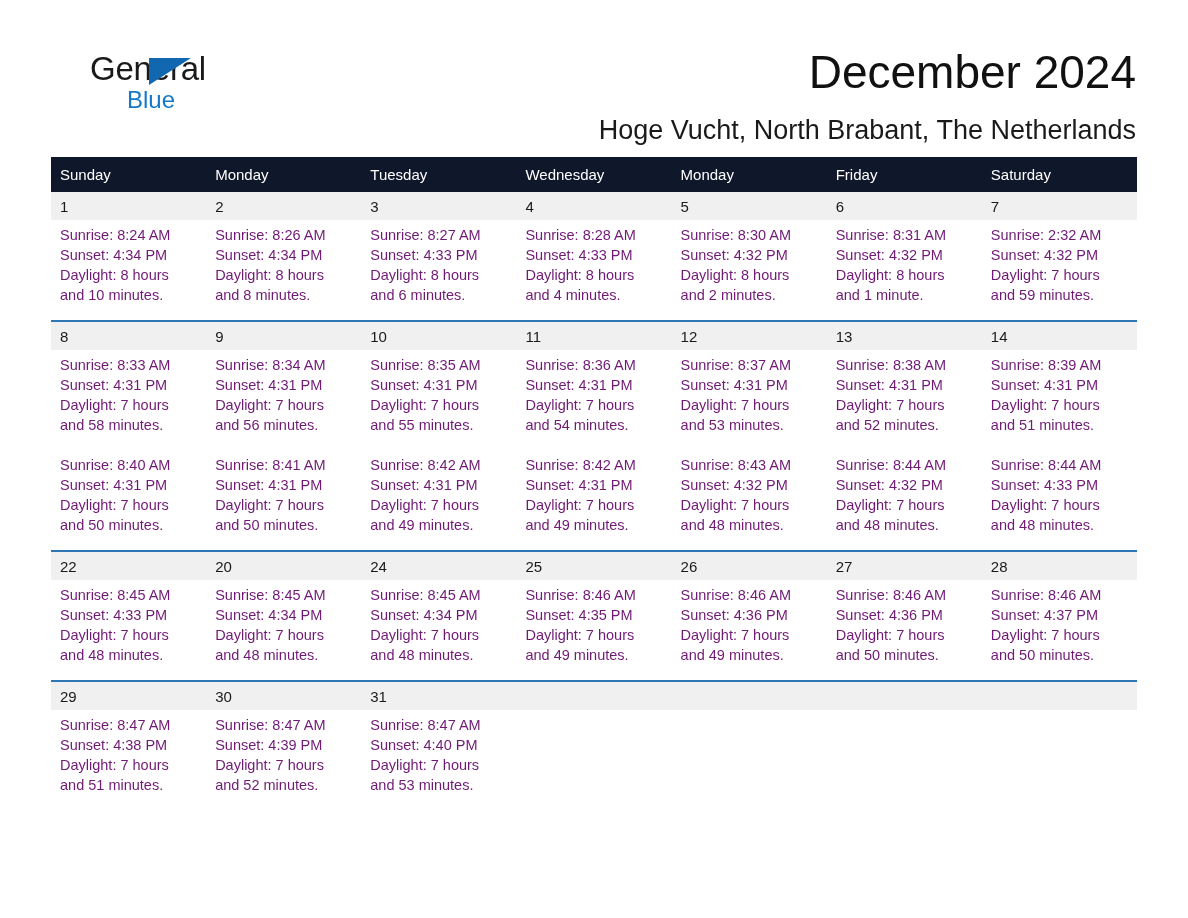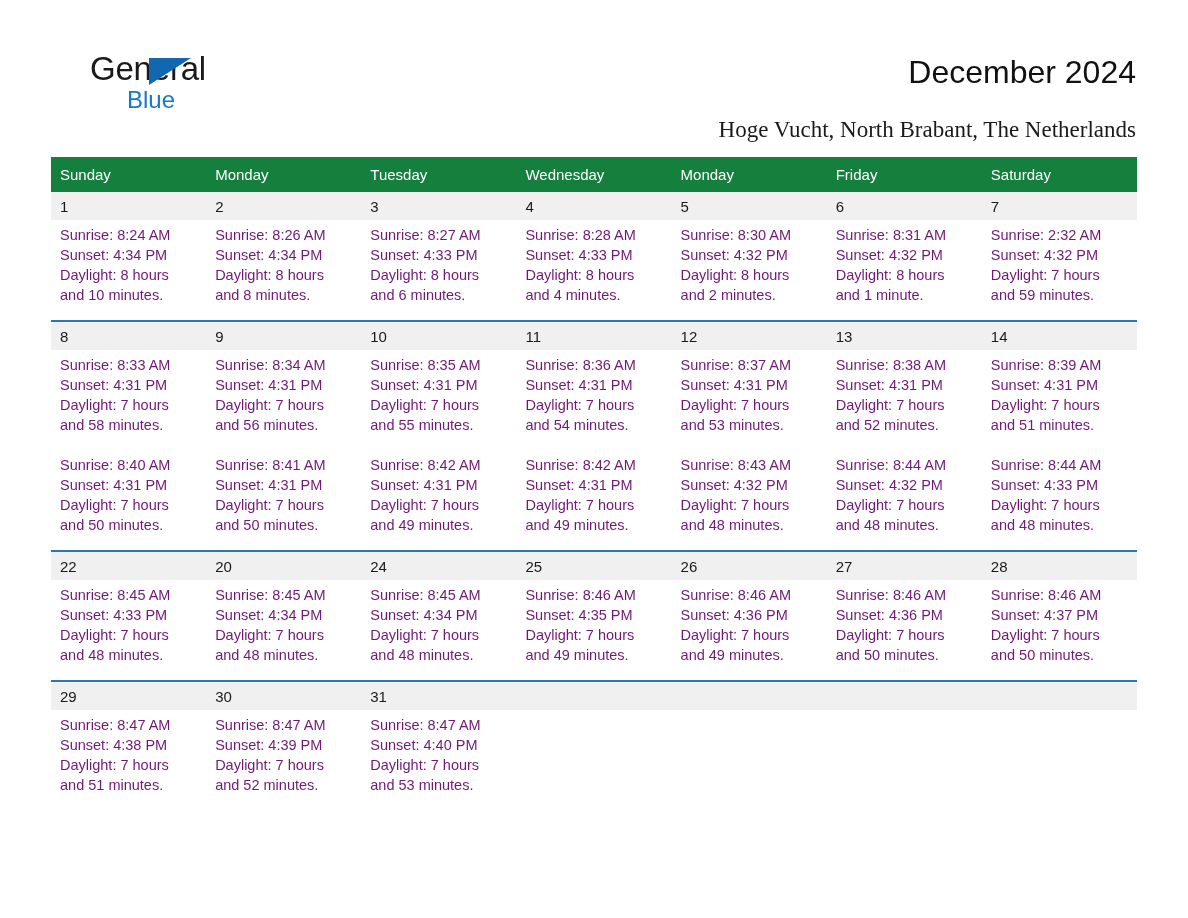--- a/index.html
+++ b/index.html
@@ -63,54 +63,53 @@
     font-size: 24px;
     line-height: 34px;
     color: #1578c8;
     font-weight: 400;
     white-space: nowrap;
   }
   .title {
     position: absolute;
     right: 52px;
     top: 48px;
-    font-size: 32px;
+    font-size: 46px;
     line-height: 48px;
     font-weight: 400;
     color: #111111;
     white-space: nowrap;
     text-align: right;
   }
   .subtitle {
     position: absolute;
     right: 52px;
     top: 116px;
-    font-size: 23px;
+    font-size: 27px;
     line-height: 28px;
     font-weight: 400;
     color: #1a1a1a;
     white-space: nowrap;
     text-align: right;
-    font-family: Liberation Serif, serif;
   }
 
   
   .calendar {
     position: absolute;
     left: 51px;
     top: 157px;
     width: 1086px;
   }
   .cal-table {
     width: 100%;
     border-collapse: collapse;
     table-layout: fixed;
   }
   .cal-head th {
-    background: #15803d;
+    background: #0f172a;
     color: #ffffff;
     font-size: 15px;
     font-weight: 400;
     text-align: left;
     padding: 8px 0 9px 9px;
     height: 18px;
     vertical-align: middle;
     border: none;
   }
   .daynum-row td {

